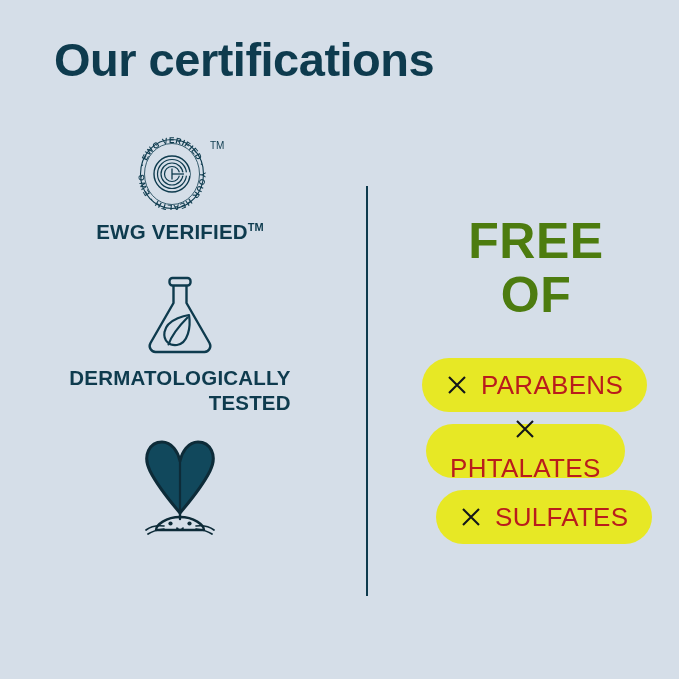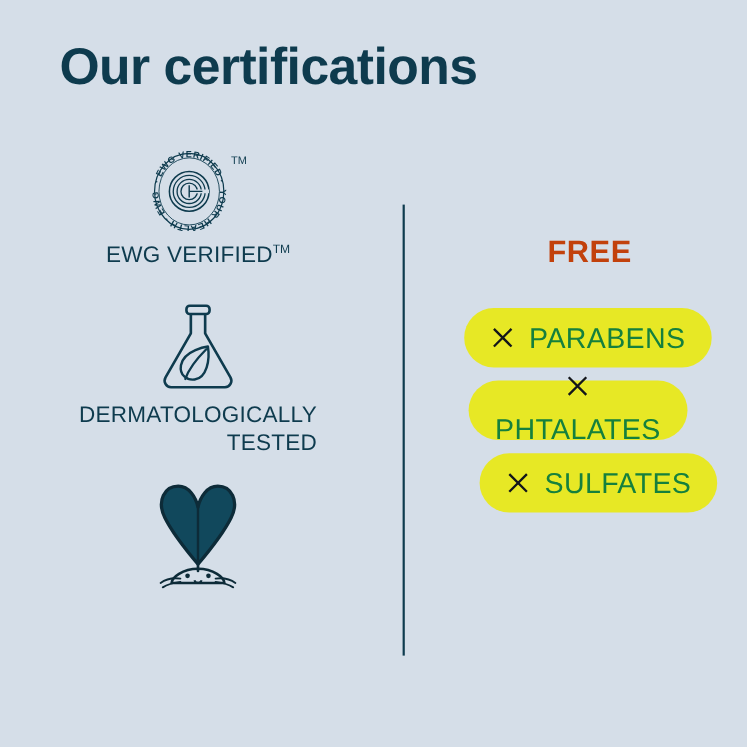--- a/index.html
+++ b/index.html
@@ -65,21 +65,21 @@
 
   .cert-icon {
     display: flex;
     align-items: center;
     justify-content: center;
   }
 
   .cert-label {
     margin-top: 9px;
     font-size: 20.5px;
-    font-weight: 400;
+    font-weight: 700;
     letter-spacing: 0.2px;
     line-height: 1.22;
     color: #0e3b4e;
     text-transform: uppercase;
   }
 
   .cert-label .tm {
     font-size: 11px;
     vertical-align: super;
     letter-spacing: 0;
@@ -87,25 +87,25 @@
 
   
   .free-column {
     position: absolute;
     left: 408px;
     top: 214px;
     width: 262px;
   }
 
   .free-heading {
-    font-size: 28px;
+    font-size: 50px;
     font-weight: 700;
     line-height: 1.08;
     letter-spacing: 0.5px;
-    color: #c2410c;
+    color: #4d7c0f;
     text-align: center;
     margin-left: -6px;
   }
   .free-heading span { display: block; }
 
   .pill-list {
     margin-top: 36px;
     display: flex;
     flex-direction: column;
     gap: 12px;
@@ -126,21 +126,21 @@
   .pill-0 { margin-left: 14px; }
   .pill-1 { margin-left: 18px; flex-direction: column; }
   .pill-2 { margin-left: 28px; justify-content: flex-end; }
 
   .pill-x { display: block; flex: none; }
 
   .pill-label {
     font-size: 26px;
     font-weight: 400;
     letter-spacing: 0.3px;
-    color: #15803d;
+    color: #b91c1c;
     text-transform: uppercase;
   }
 
   
   .seal-arc-text {
     font-family: "Liberation Sans", sans-serif;
     font-size: 8.2px;
     font-weight: 700;
     letter-spacing: 0.55px;
     fill: #0e3b4e;
@@ -241,20 +241,21 @@
         </svg>
       </div>
     </div>
 
   </div>
 
   <div class="free-column">
 
     <div class="free-heading">
       <span>FREE</span>
+      <span>OF</span>
     </div>
 
     <div class="pill-list">
 
       <div class="pill pill-0">
         <svg class="pill-x" width="22" height="22" viewBox="0 0 22 22">
           <path d="M 3,3 L 19,19 M 19,3 L 3,19" stroke="#13161a" stroke-width="2.1" stroke-linecap="butt"></path>
         </svg>
         <span class="pill-label">PARABENS</span>
       </div>

